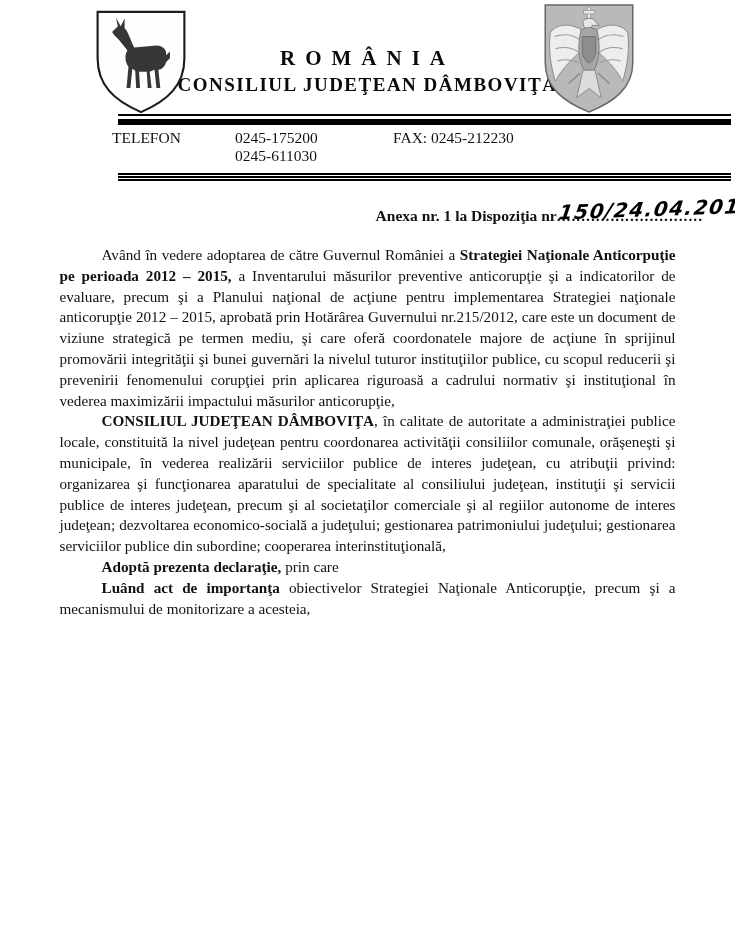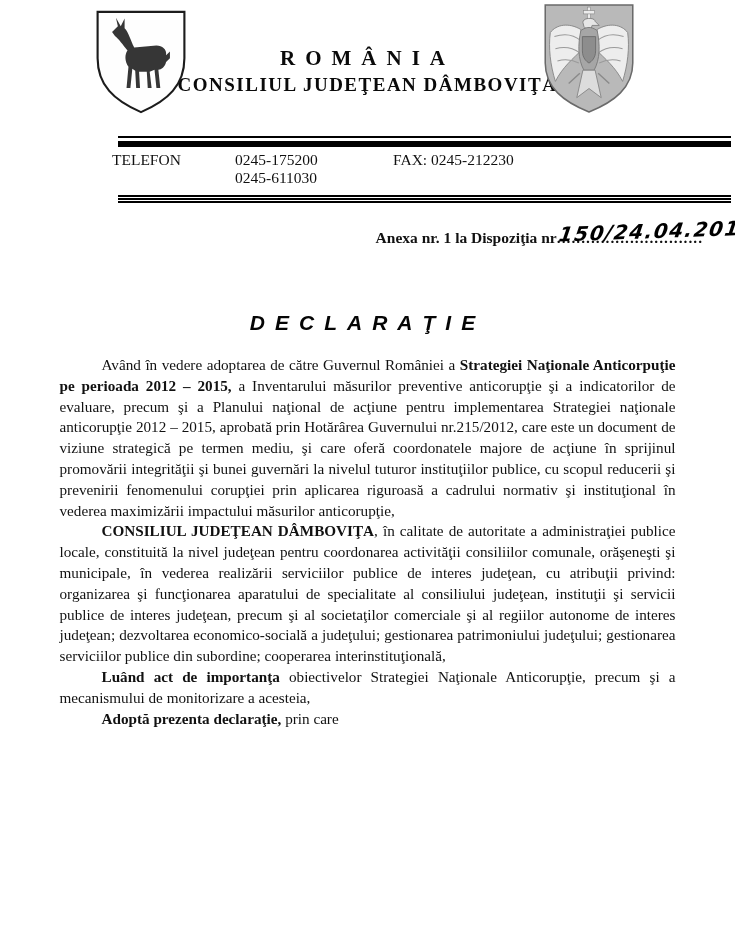--- a/index.html
+++ b/index.html
@@ -7,21 +7,21 @@
     position: relative;
     width: 735px;
     height: 941px;
     margin: 0 auto;
     background: #ffffff;
     color: #111;
     font-family: "Liberation Serif", serif;
     overflow: hidden;
   }
   
-  .header { position: relative; height: 136px; }
+  .header { position: relative; height: 114px; }
   .emblem-left  { position:absolute; left:85px;  top:8px; width:112px; height:108px; }
   .emblem-right { position:absolute; left:533px; top:2px; width:112px; height:114px; }
   .header-text { text-align:center; padding-top:46px; }
   .country-title {
     font-weight:bold; font-size:21px; letter-spacing:10px; color:#0a0a0a;
   }
   .institution-title {
     font-weight:bold; font-size:19px; letter-spacing:1.5px; margin-top:3px; color:#0a0a0a;
   }
   
@@ -153,23 +153,22 @@
   <div class="sep2">
     <div class="l"></div>
       <div class="l"></div>
       <div class="l"></div>
   </div>
 
   <div class="annex">
     <span>Anexa nr. 1 la Dispoziţia nr</span><span class="dots-wrap"><span class="dots">..............................</span><span class="handwritten">150/24.04.2013</span></span>
   </div>
 
-  <div class="doc-title">DECLARAŢIE</div>
 
   <div class="body-text">
     <p><span>Având în vedere adoptarea de către Guvernul României a </span><span class="b">Strategiei Naţionale Anticorpuţie pe perioada 2012 – 2015,</span><span> a Inventarului măsurilor preventive anticorupţie şi a indicatorilor de evaluare, precum şi a Planului naţional de acţiune pentru implementarea Strategiei naţionale anticorupţie 2012 – 2015, aprobată prin Hotărârea Guvernului nr.215/2012, care este un document de viziune strategică pe termen mediu, şi care oferă coordonatele majore de acţiune în sprijinul promovării integrităţii şi bunei guvernări la nivelul tuturor instituţiilor publice, cu scopul reducerii şi prevenirii fenomenului corupţiei prin aplicarea riguroasă a cadrului normativ şi instituţional în vederea maximizării impactului măsurilor anticorupţie,</span></p>
     <p><span class="b">CONSILIUL JUDEŢEAN DÂMBOVIŢA</span><span>, în calitate de autoritate a administraţiei publice locale, constituită la nivel judeţean pentru coordonarea activităţii consiliilor comunale, orăşeneşti şi municipale, în vederea realizării serviciilor publice de interes judeţean, cu atribuţii privind: organizarea şi funcţionarea aparatului de specialitate al consiliului judeţean, instituţii şi servicii publice de interes judeţean, precum şi al societaţilor comerciale şi al regiilor autonome de interes judeţean; dezvoltarea economico-socială a judeţului; gestionarea patrimoniului judeţului; gestionarea serviciilor publice din subordine; cooperarea interinstituţională,</span></p>
+    <p><span class="b">Adoptă prezenta declaraţie,</span><span> prin care</span></p>
     <p><span class="b">Luând act de importanţa</span><span> obiectivelor Strategiei Naţionale Anticorupţie, precum şi a mecanismului de monitorizare a acesteia,</span></p>
-    <p><span class="b">Adoptă prezenta declaraţie,</span><span> prin care</span></p>
   </div>
 
 
 </div>
 
 </body></html>

